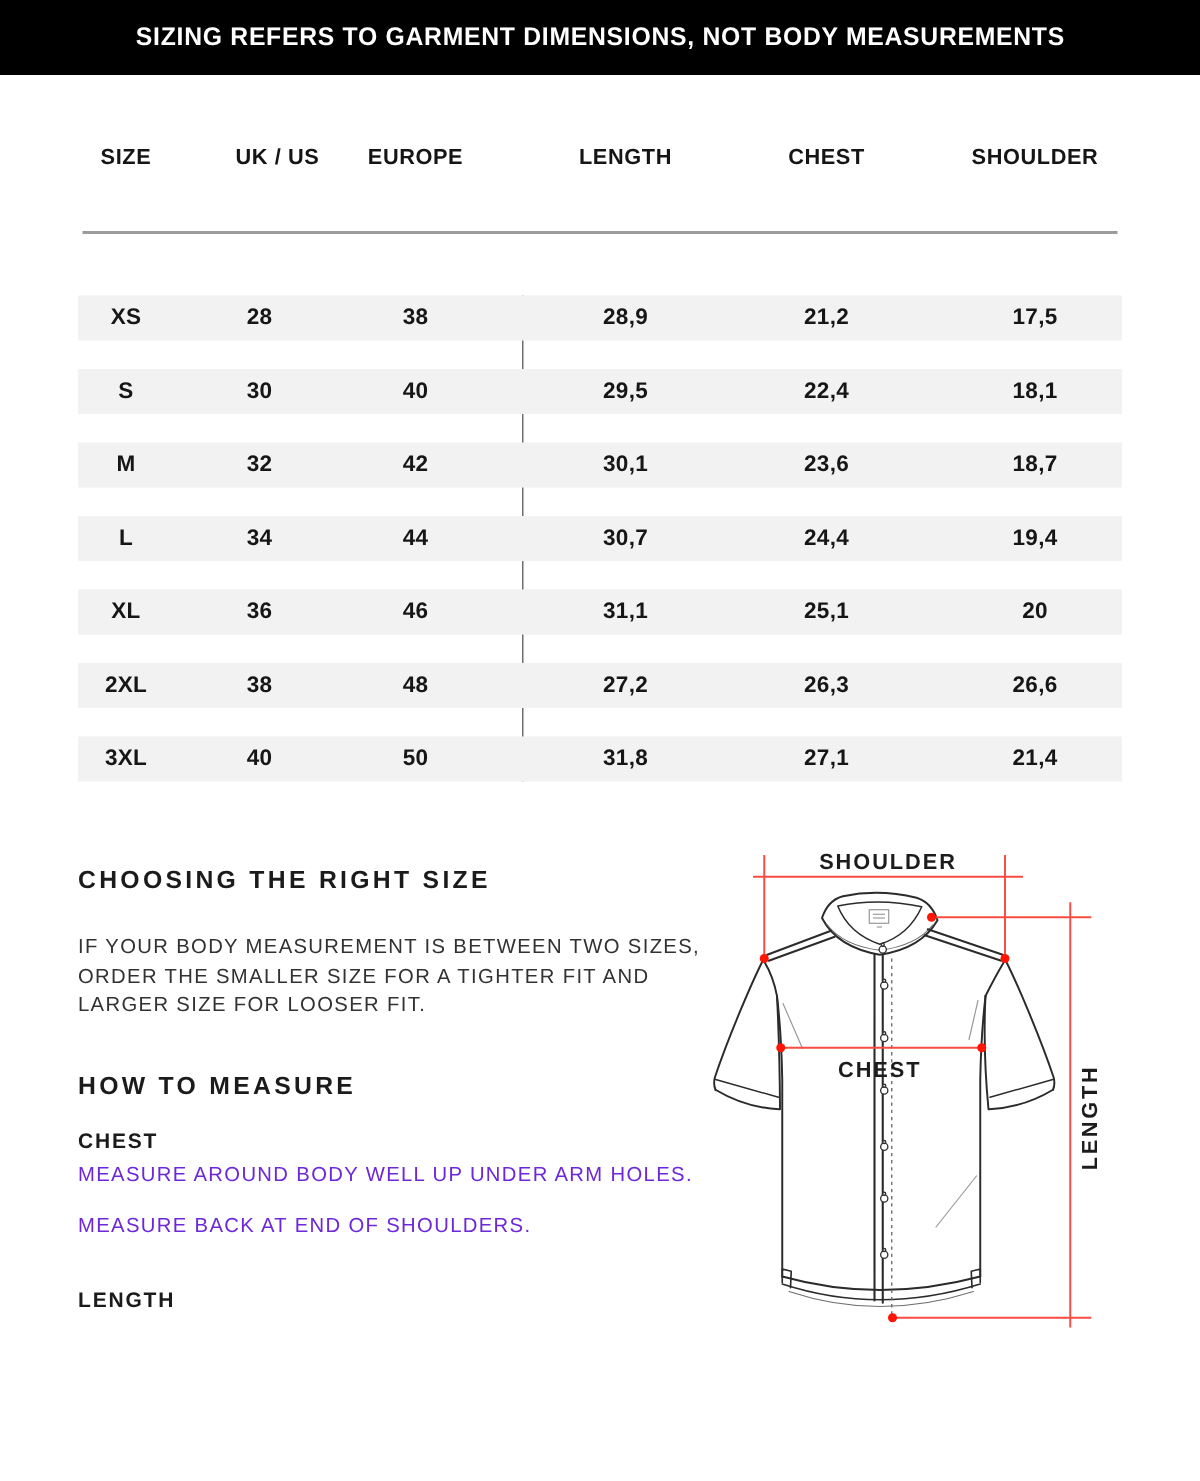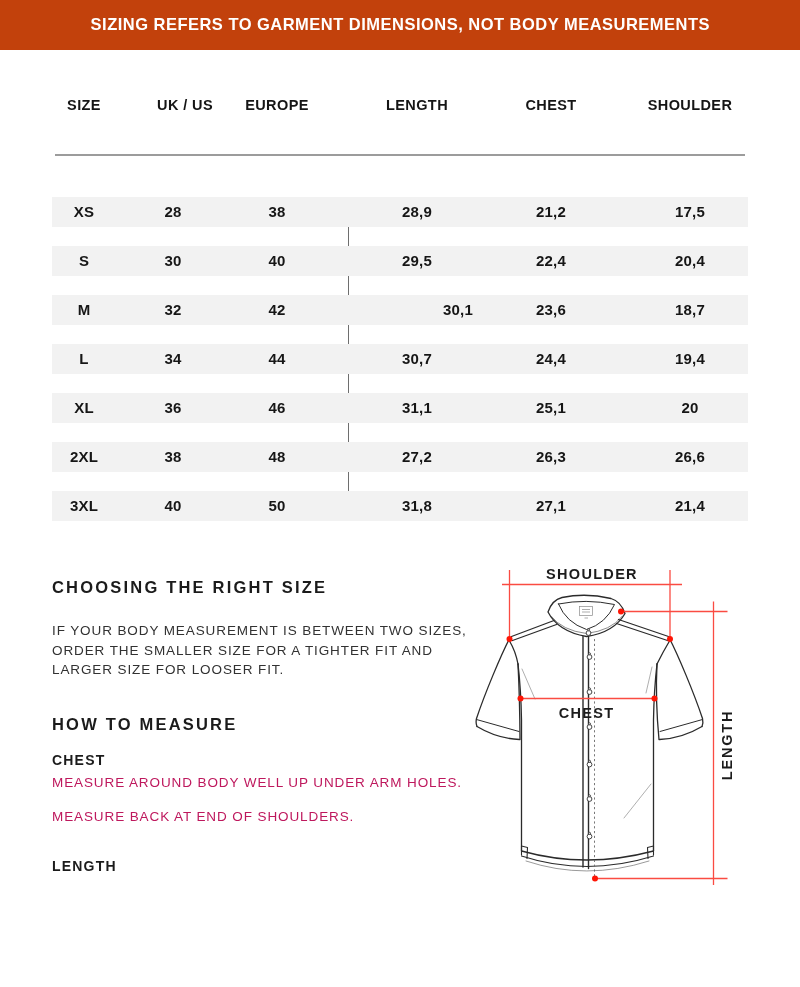--- a/index.html
+++ b/index.html
@@ -1,21 +1,21 @@
 <!DOCTYPE html>
 <html><head>
 <meta charset="utf-8">
 <style>
   html,body{margin:0;padding:0;}
   body{
     width:800px;height:987px;position:relative;background:#ffffff;
     font-family:"Liberation Sans",sans-serif;color:#1e1e1e;overflow:hidden;
   }
   .banner{
-    position:absolute;left:0;top:0;width:800px;height:50px;background:#c2410c;
+    position:absolute;left:0;top:0;width:800px;height:50px;background:#000000;
     display:flex;align-items:center;justify-content:center;
   }
   .banner span{
     color:#ffffff;font-weight:bold;font-size:17px;letter-spacing:.5px;white-space:nowrap;
     transform:scaleX(.97);
   }
   #sizing-table{position:absolute;left:0;top:0;width:680px;height:560px;text-align:center;}
   .th{
     position:absolute;top:97px;transform:translateX(-50%);
     font-size:14.5px;font-weight:bold;letter-spacing:.4px;white-space:nowrap;color:#151515;
@@ -40,21 +40,21 @@
   .body-lines{position:absolute;left:52px;}
   .body-lines div{
     font-size:13.5px;letter-spacing:.9px;line-height:19.5px;white-space:nowrap;color:#323232;
   }
   .measure-item{position:absolute;left:52px;}
   .measure-label{
     font-size:14px;font-weight:bold;letter-spacing:1.2px;white-space:nowrap;color:#1b1b1b;
     margin-bottom:5px;
   }
   .measure-item .line{
-    font-size:13.5px;letter-spacing:.9px;line-height:19.5px;white-space:nowrap;color:#be185d;
+    font-size:13.5px;letter-spacing:.9px;line-height:19.5px;white-space:nowrap;color:#6d28d9;
   }
   #shirt-diagram{position:absolute;left:455px;top:560px;width:345px;height:345px;}
   svg text{
     font-family:"Liberation Sans",sans-serif;font-weight:bold;fill:#1c1c1c;
   }
 </style>
 </head>
 <body>
 
 <div class="banner">
@@ -77,27 +77,27 @@
       <span class="cell" style="left: 365px;">28,9</span>
       <span class="cell" style="left: 499px;">21,2</span>
       <span class="cell" style="left: 638px;">17,5</span>
     </div>
     <div class="row-band" style="top: 246px;">
       <span class="cell" style="left: 32px;">S</span>
       <span class="cell" style="left: 121px;">30</span>
       <span class="cell" style="left: 225px;">40</span>
       <span class="cell" style="left: 365px;">29,5</span>
       <span class="cell" style="left: 499px;">22,4</span>
-      <span class="cell" style="left: 638px;">20,4</span>
+      <span class="cell" style="left: 638px;">18,1</span>
     </div>
     <div class="row-band" style="top: 295px;">
       <span class="cell" style="left: 32px;">M</span>
       <span class="cell" style="left: 121px;">32</span>
       <span class="cell" style="left: 225px;">42</span>
-      <span class="cell" style="left: 365px; margin-left: 41px;">30,1</span>
+      <span class="cell" style="left: 365px;">30,1</span>
       <span class="cell" style="left: 499px;">23,6</span>
       <span class="cell" style="left: 638px;">18,7</span>
     </div>
     <div class="row-band" style="top: 344px;">
       <span class="cell" style="left: 32px;">L</span>
       <span class="cell" style="left: 121px;">34</span>
       <span class="cell" style="left: 225px;">44</span>
       <span class="cell" style="left: 365px;">30,7</span>
       <span class="cell" style="left: 499px;">24,4</span>
       <span class="cell" style="left: 638px;">19,4</span>

